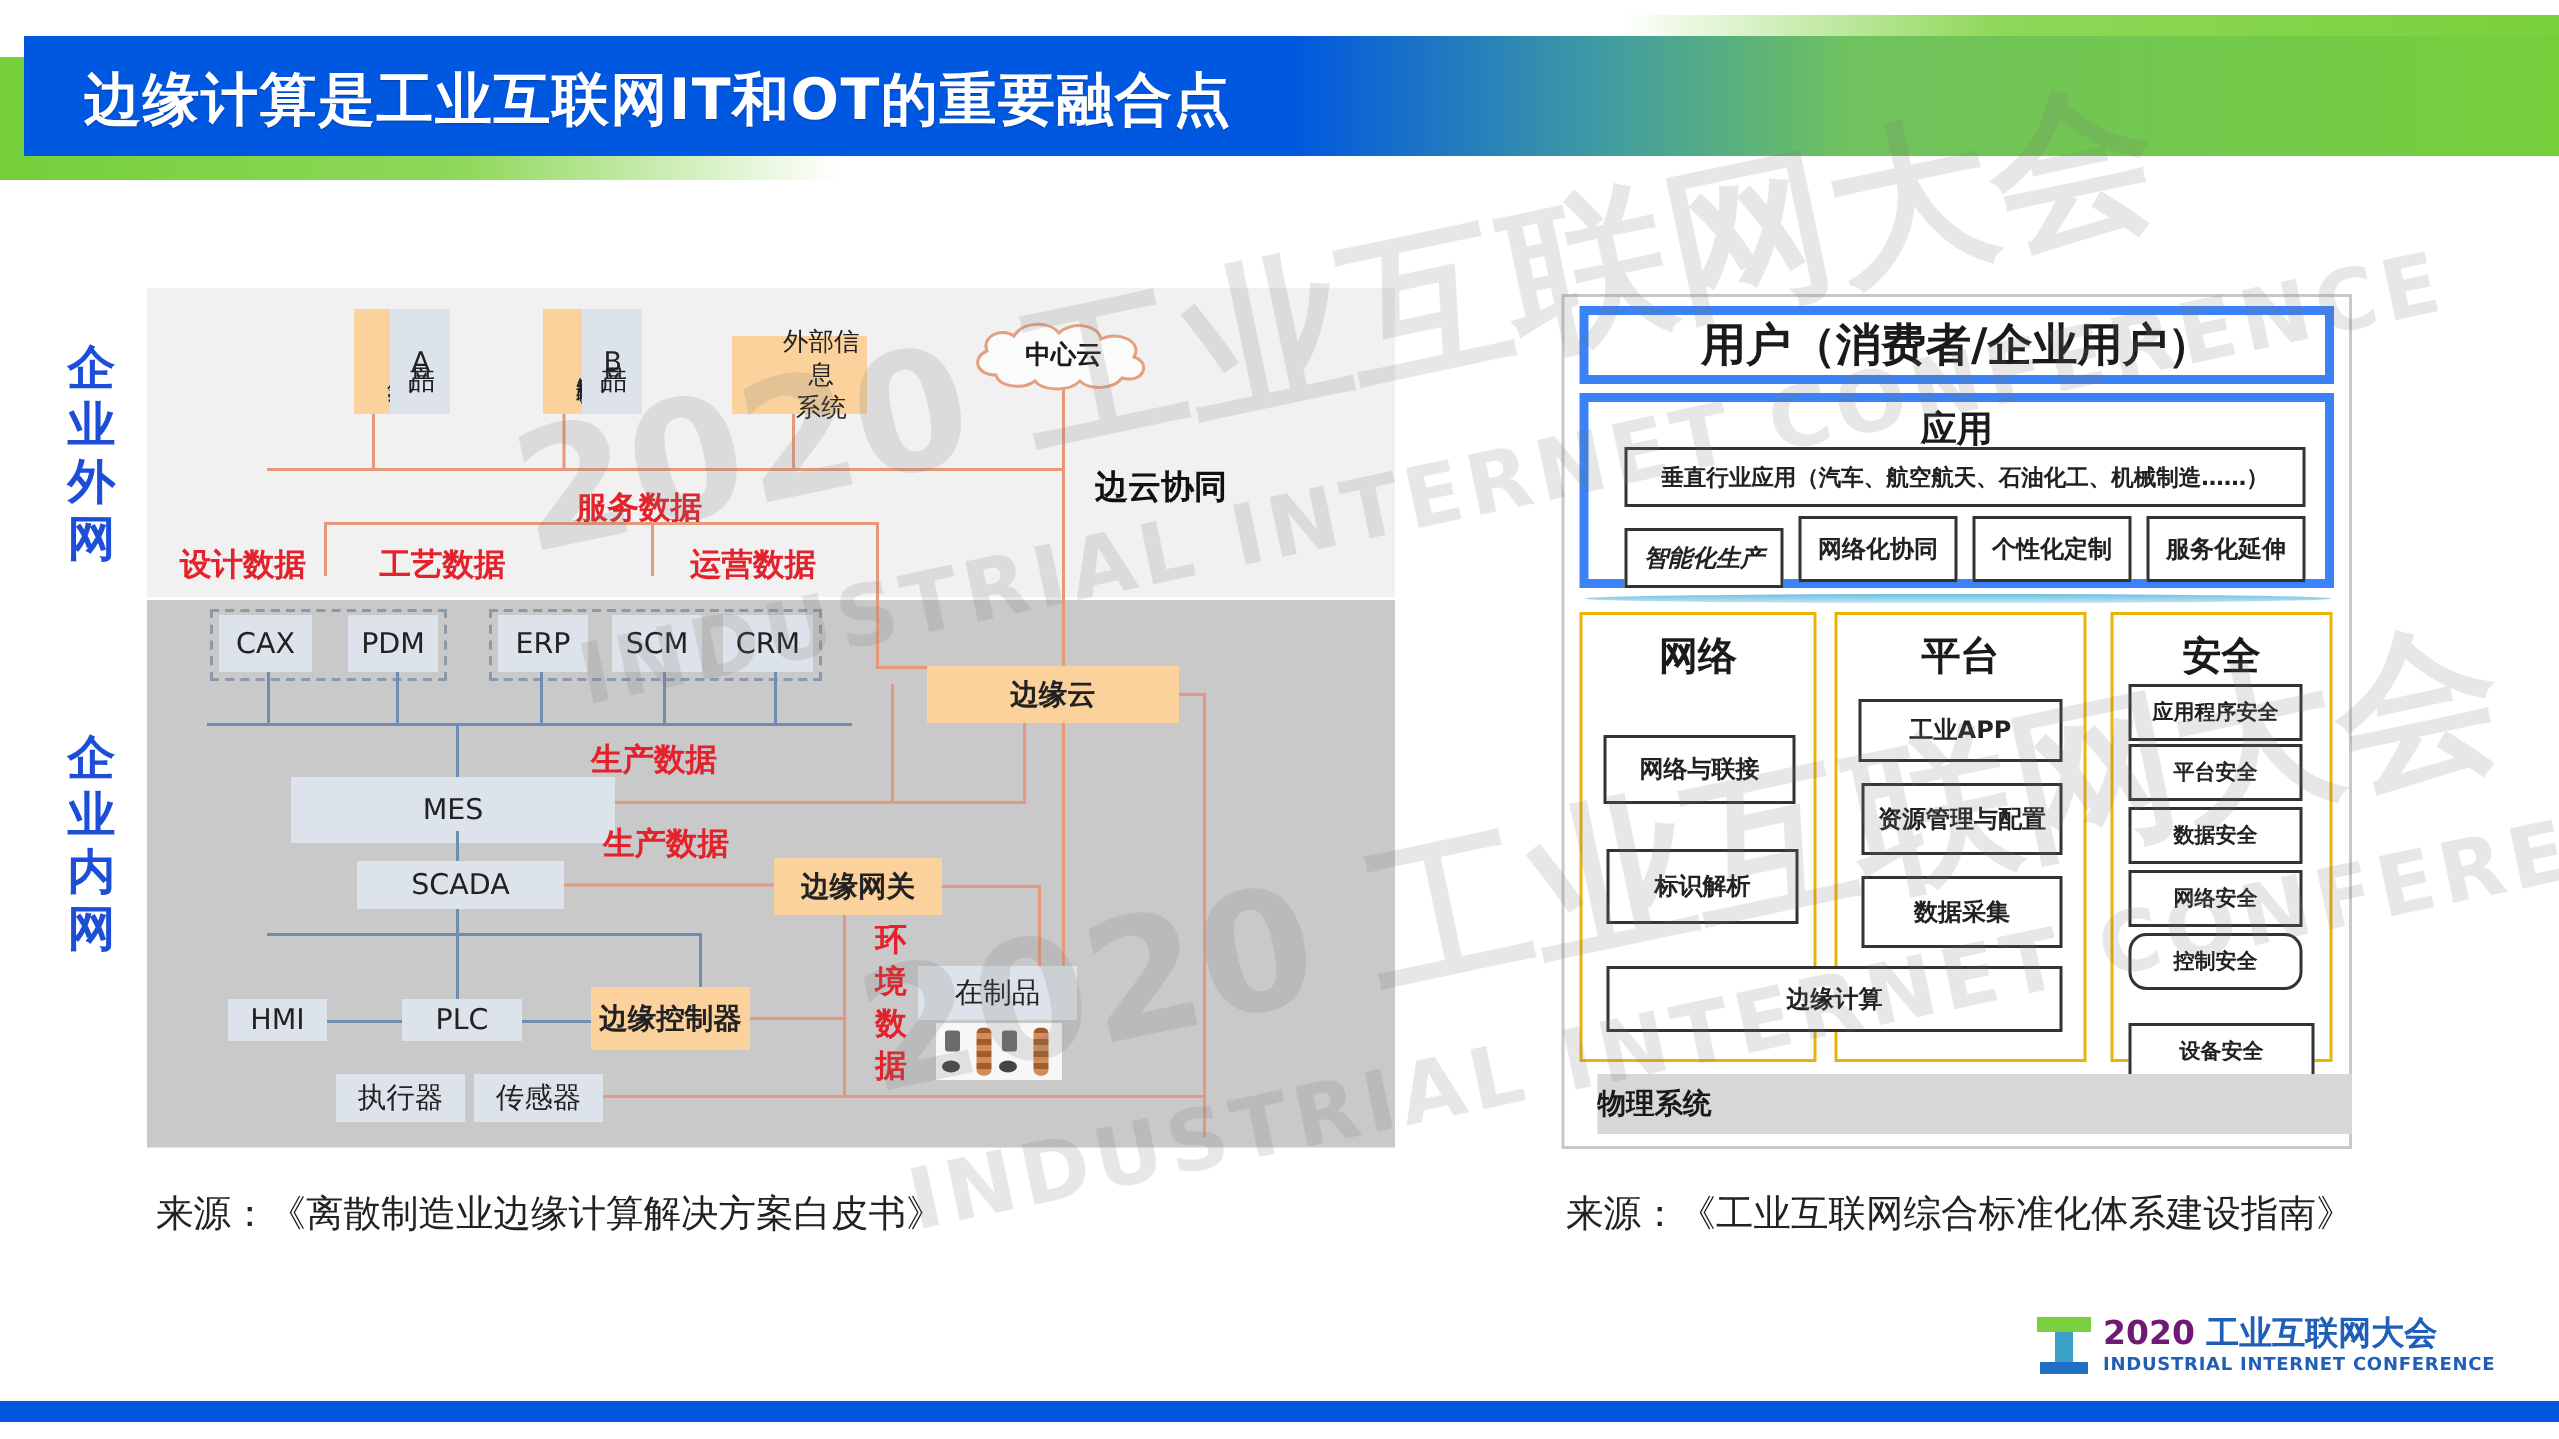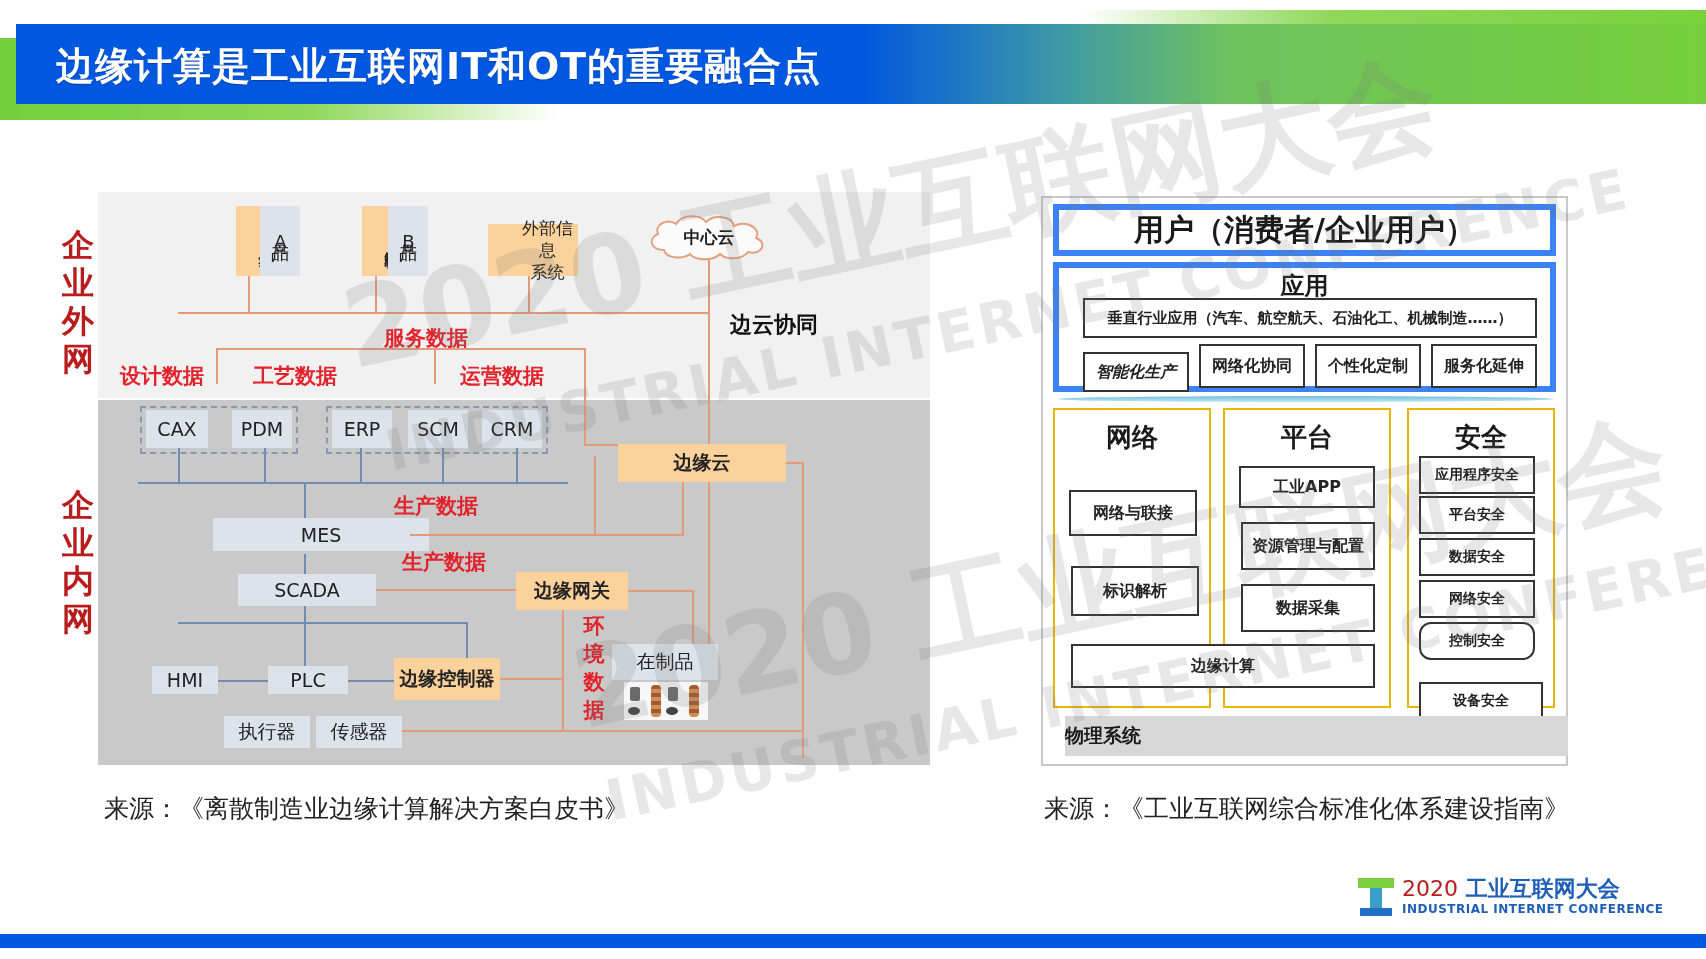--- a/index.html
+++ b/index.html
@@ -18,21 +18,21 @@
     letter-spacing: 1px; text-shadow: 0 1px 1px rgba(0,0,0,0.25); }
 
   
   .wm { position: absolute; color: rgba(120,120,120,0.18); font-weight: bold; pointer-events: none; white-space: nowrap; z-index: 5; }
   .wm-cn { left: 330px; top: 260px; font-size: 110px; transform: rotate(-12deg); transform-origin: left top; }
   .wm-en { left: 380px; top: 420px; font-size: 56px; transform: rotate(-12deg); transform-origin: left top; letter-spacing: 4px; }
   .wm-cn2 { left: 560px; top: 620px; font-size: 110px; transform: rotate(-12deg); transform-origin: left top; }
   .wm-en2 { left: 600px; top: 770px; font-size: 56px; transform: rotate(-12deg); transform-origin: left top; letter-spacing: 4px; }
 
   
-  .side-label { position: absolute; left: 61px; width: 34px; font-size: 32px; font-weight: bold; line-height: 38px; text-align: center; color: #b91c1c; }
+  .side-label { position: absolute; left: 44px; width: 34px; font-size: 32px; font-weight: bold; line-height: 38px; text-align: center; color: #1d4ed8; }
   .side-outer { top: 226px; }
   .side-inner { top: 486px; }
 
   
   .left-diagram { position: absolute; left: 98px; top: 192px; width: 832px; height: 573px; }
   .zone-outer { position: absolute; left: 0; top: 0; width: 832px; height: 206px; background: #f1f1f1; }
   .zone-inner { position: absolute; left: 0; top: 208px; width: 832px; height: 365px; background: #c9c9c9; }
 
   .box { position: absolute; display: flex; align-items: center; justify-content: center; text-align: center; font-size: 19px; color: #222; }
   .box-grey { background: #dde3ea; }
@@ -75,21 +75,21 @@
   .src-left { left: 104px; }
   .src-right { left: 1044px; }
 
   
   .logo { position: absolute; left: 1358px; top: 874px; width: 300px; height: 48px; }
   .logo-mark { position: absolute; left: 0; top: 4px; width: 36px; height: 40px; }
   .logo-mark .t-top { position: absolute; left: 0; top: 0; width: 36px; height: 10px; background: #7ccf3e; }
   .logo-mark .t-stem { position: absolute; left: 12px; top: 10px; width: 12px; height: 22px; background: #3aa0c8; }
   .logo-mark .t-bot { position: absolute; left: 2px; top: 30px; width: 32px; height: 8px; background: #1f6fc4; }
   .logo-cn { position: absolute; left: 44px; top: 0; font-size: 22px; font-weight: bold; white-space: nowrap; }
-  .logo-cn .yr { color: #b91c1c; font-weight: normal; }
+  .logo-cn .yr { color: #701a75; font-weight: bold; }
   .logo-cn .nm { color: #1f5fb8; }
   .logo-en { position: absolute; left: 44px; top: 28px; font-size: 12px; font-weight: bold; color: #1f5fb8; letter-spacing: 0.5px; white-space: nowrap; }
 
   .footer-bar { position: absolute; left: 0; top: 934px; width: 1706px; height: 14px; background: #0057e0; }
 </style>
 </head>
 <body>
 
 <div class="hdr-green-left"></div>
 <div class="hdr-green-right"></div>
@@ -177,21 +177,21 @@
     </div>
   <div class="line" style="left:486px; top:252px; width:34px; height:2px;"></div>
   <div class="line" style="left:688px; top:270px; width:16px; height:2px;"></div>
   <div class="line" style="left:704px; top:270px; width:2px; height:296px;"></div>
   <div class="line" style="left:330px; top:538px; width:376px; height:2px;"></div>
   <div class="line" style="left:584px; top:290px; width:2px; height:52px;"></div>
   <div class="line" style="left:430px; top:342px; width:156px; height:2px;"></div>
   <div class="line" style="left:496px; top:264px; width:2px; height:80px;"></div>
 
   <div class="red-label" style="left:296px; top:300px;">生产数据</div>
-  <div class="box box-grey" style="left:96px; top:326px; width:216px; height:33px;margin-left:19px;">
+  <div class="box box-grey" style="left:96px; top:326px; width:216px; height:44px;">
       <span>MES</span>
     </div>
   <div class="line" style="left:312px; top:342px; width:120px; height:2px;"></div>
   <div class="bline" style="left:206px; top:362px; width:2px; height:20px;"></div>
 
   <div class="red-label" style="left:304px; top:356px;">生产数据</div>
   <div class="box box-grey" style="left:140px; top:382px; width:138px; height:32px;">
       <span>SCADA</span>
     </div>
   <div class="line" style="left:278px; top:397px; width:140px; height:2px;"></div>

